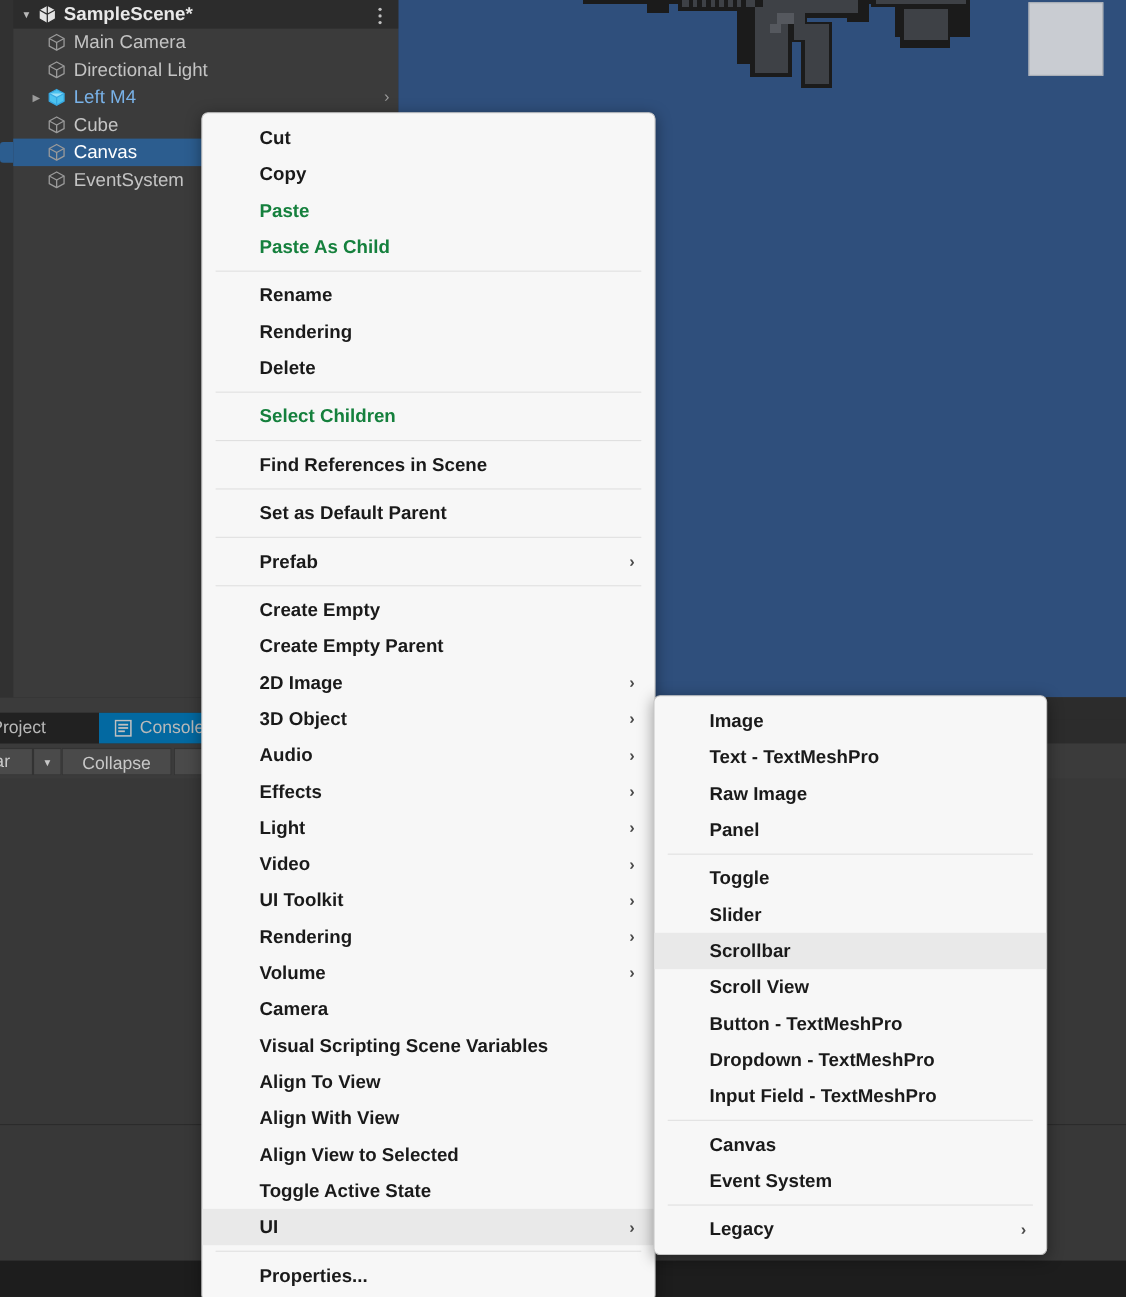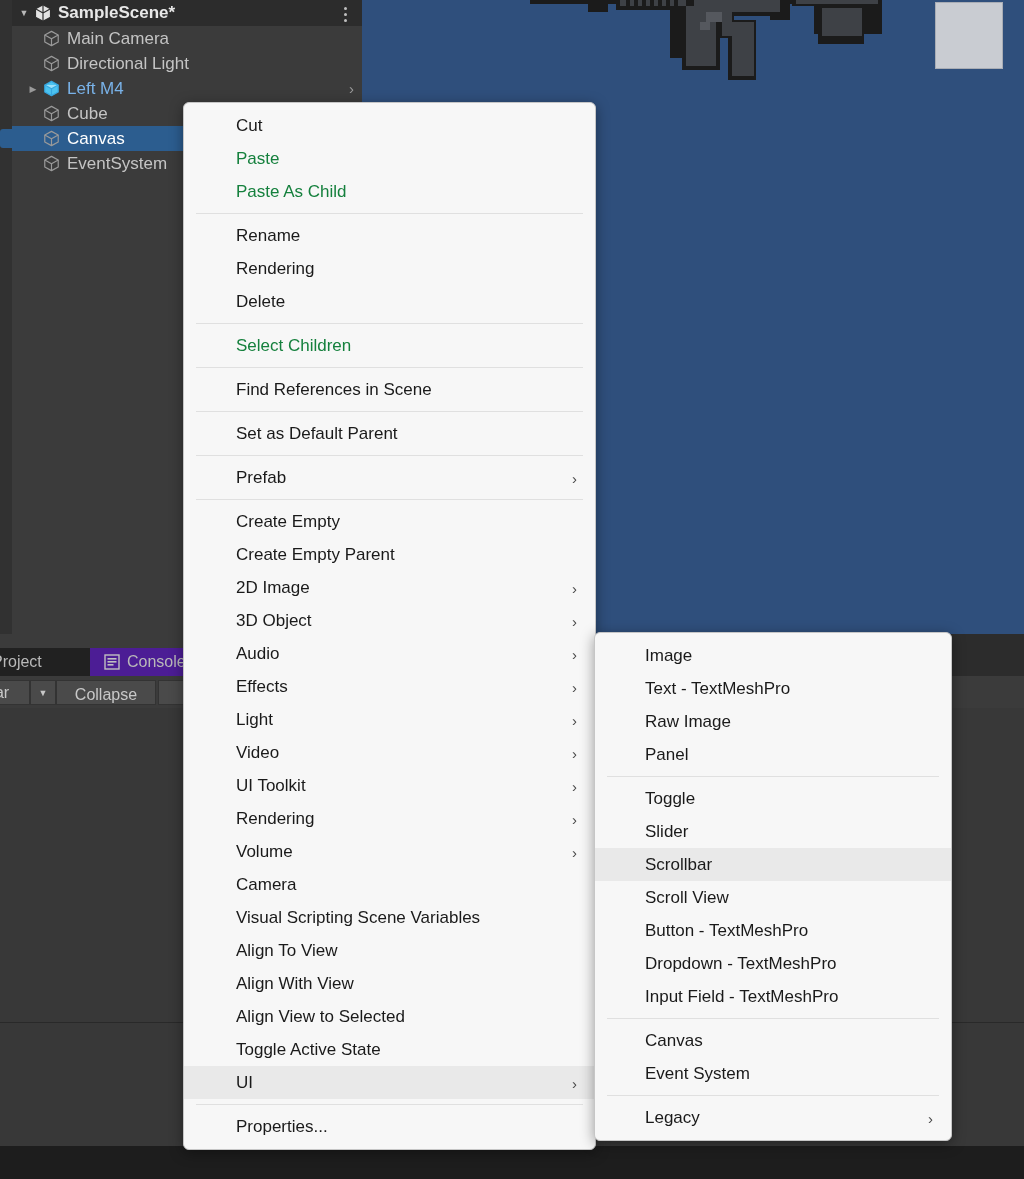--- a/index.html
+++ b/index.html
@@ -88,21 +88,21 @@
   .tabbar {
     position: absolute; left: 0; top: 14px; width: 1024px; height: 28px;
     background: #2c2c2c;
   }
   .tab {
     position: absolute; top: 0; height: 28px;
     display: flex; align-items: center; padding: 0 14px;
     color: #b9b9b9; font-size: 16px; white-space: nowrap;
   }
   .tab.project { left: -22px; background: #212121; width: 112px; }
-  .tab.console { left: 90px; background: #4c1d95; }
+  .tab.console { left: 90px; background: #0369a1; }
   .tab-icon { width: 16px; height: 16px; margin-right: 7px; flex: none; }
 
   .toolbar-row {
     position: absolute; left: 0; top: 42px; width: 1024px; height: 32px;
     background: #3b3b3b;
   }
   .tbtn {
     position: absolute; top: 4px; height: 25px;
     background: #4a4a4a; border: 1px solid #333;
     display: flex; align-items: center; justify-content: center;
@@ -148,20 +148,21 @@
     color: #1a1a1a;
   }
   .menu-main { left: 183px; top: 102px; width: 413px; }
   .menu-sub  { left: 594px; top: 632px; width: 358px; }
 
   .mi {
     position: relative; height: 33px;
     display: flex; align-items: center;
     padding: 0 30px 0 52px;
     white-space: nowrap;
+    font-weight: bold;
   }
   .menu-sub .mi { padding-left: 50px; }
   .mi.disabled { color: #15803d; }
   .mi.hl { background: #e9e9e9; }
   .mi .arrow {
     position: absolute; right: 18px; top: 50%;
     transform: translateY(-50%);
     font-size: 15px; color: #4a4a4a;
   }
   .sep {
@@ -330,20 +331,23 @@
     <div class="console-detail"></div>
     <div class="console-footer"></div>
   </div>
 
   <div class="right-strip-a"></div>
 
   <div class="menu menu-main" id="menu-main">
       <div class="mi">
         <span>Cut</span>
       </div>
+      <div class="mi">
+        <span>Copy</span>
+      </div>
       <div class="mi disabled">
         <span>Paste</span>
       </div>
       <div class="mi disabled">
         <span>Paste As Child</span>
       </div>
       <div class="sep"></div>
       <div class="mi">
         <span>Rename</span>
       </div>

